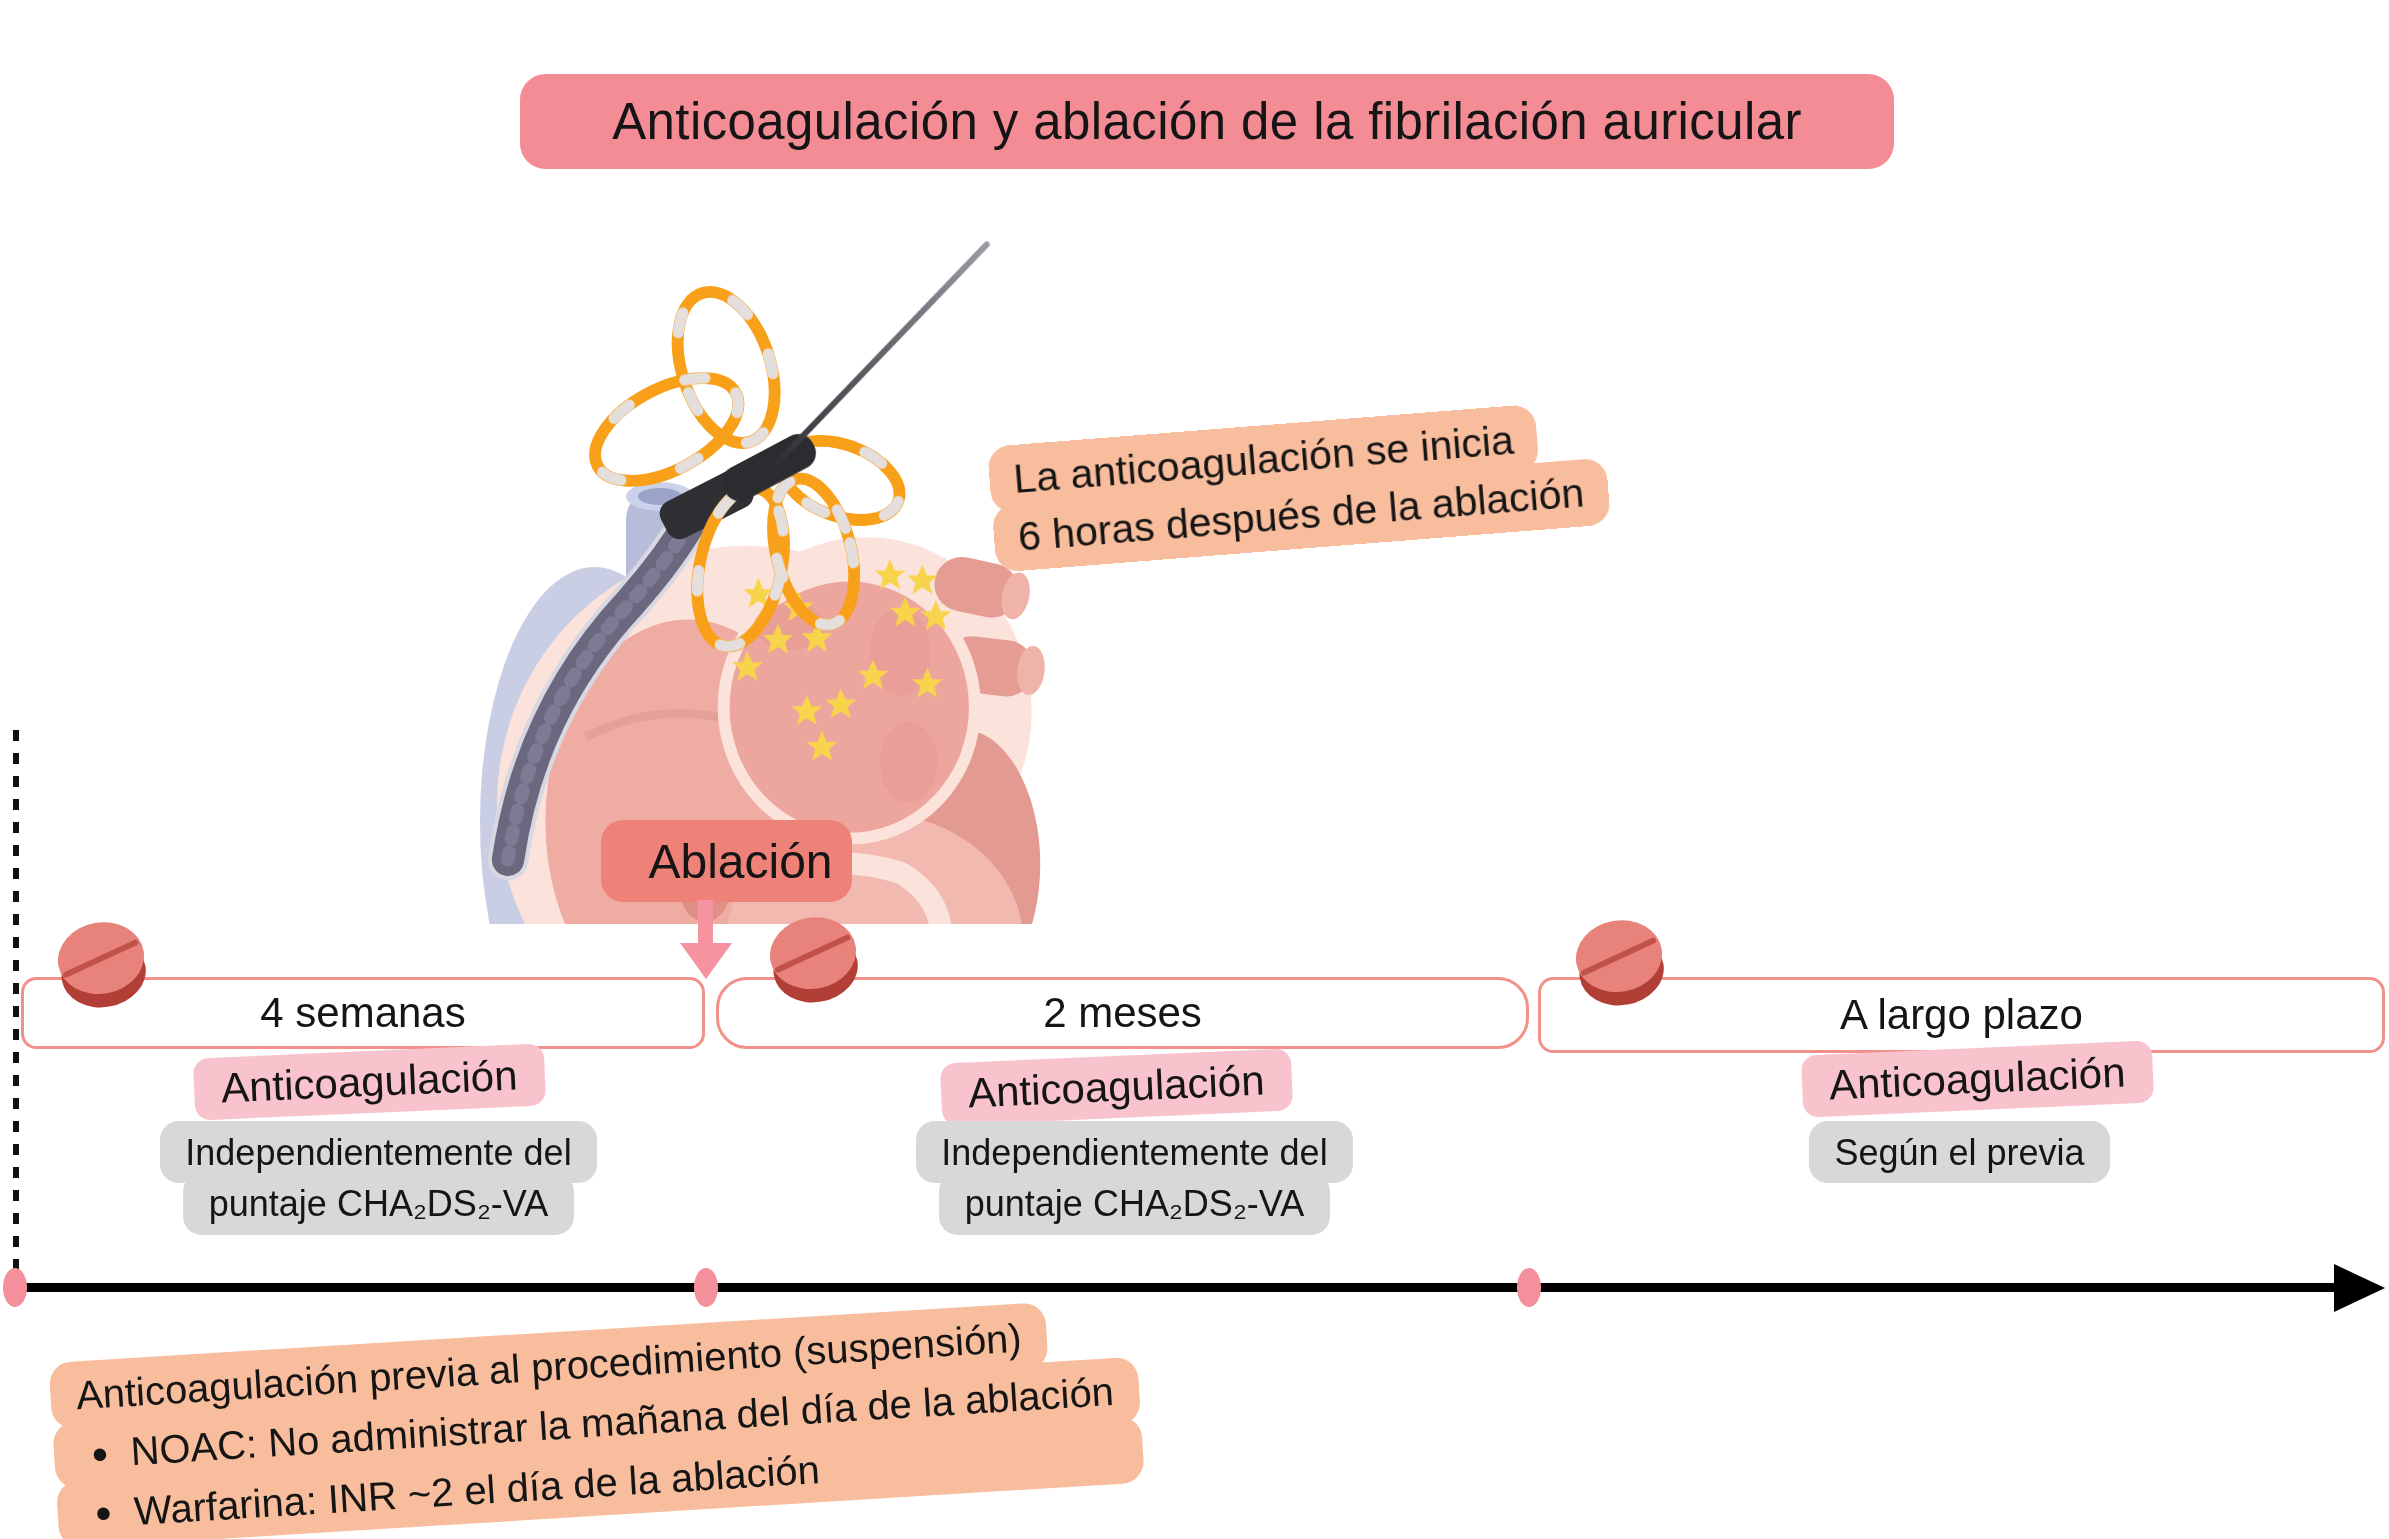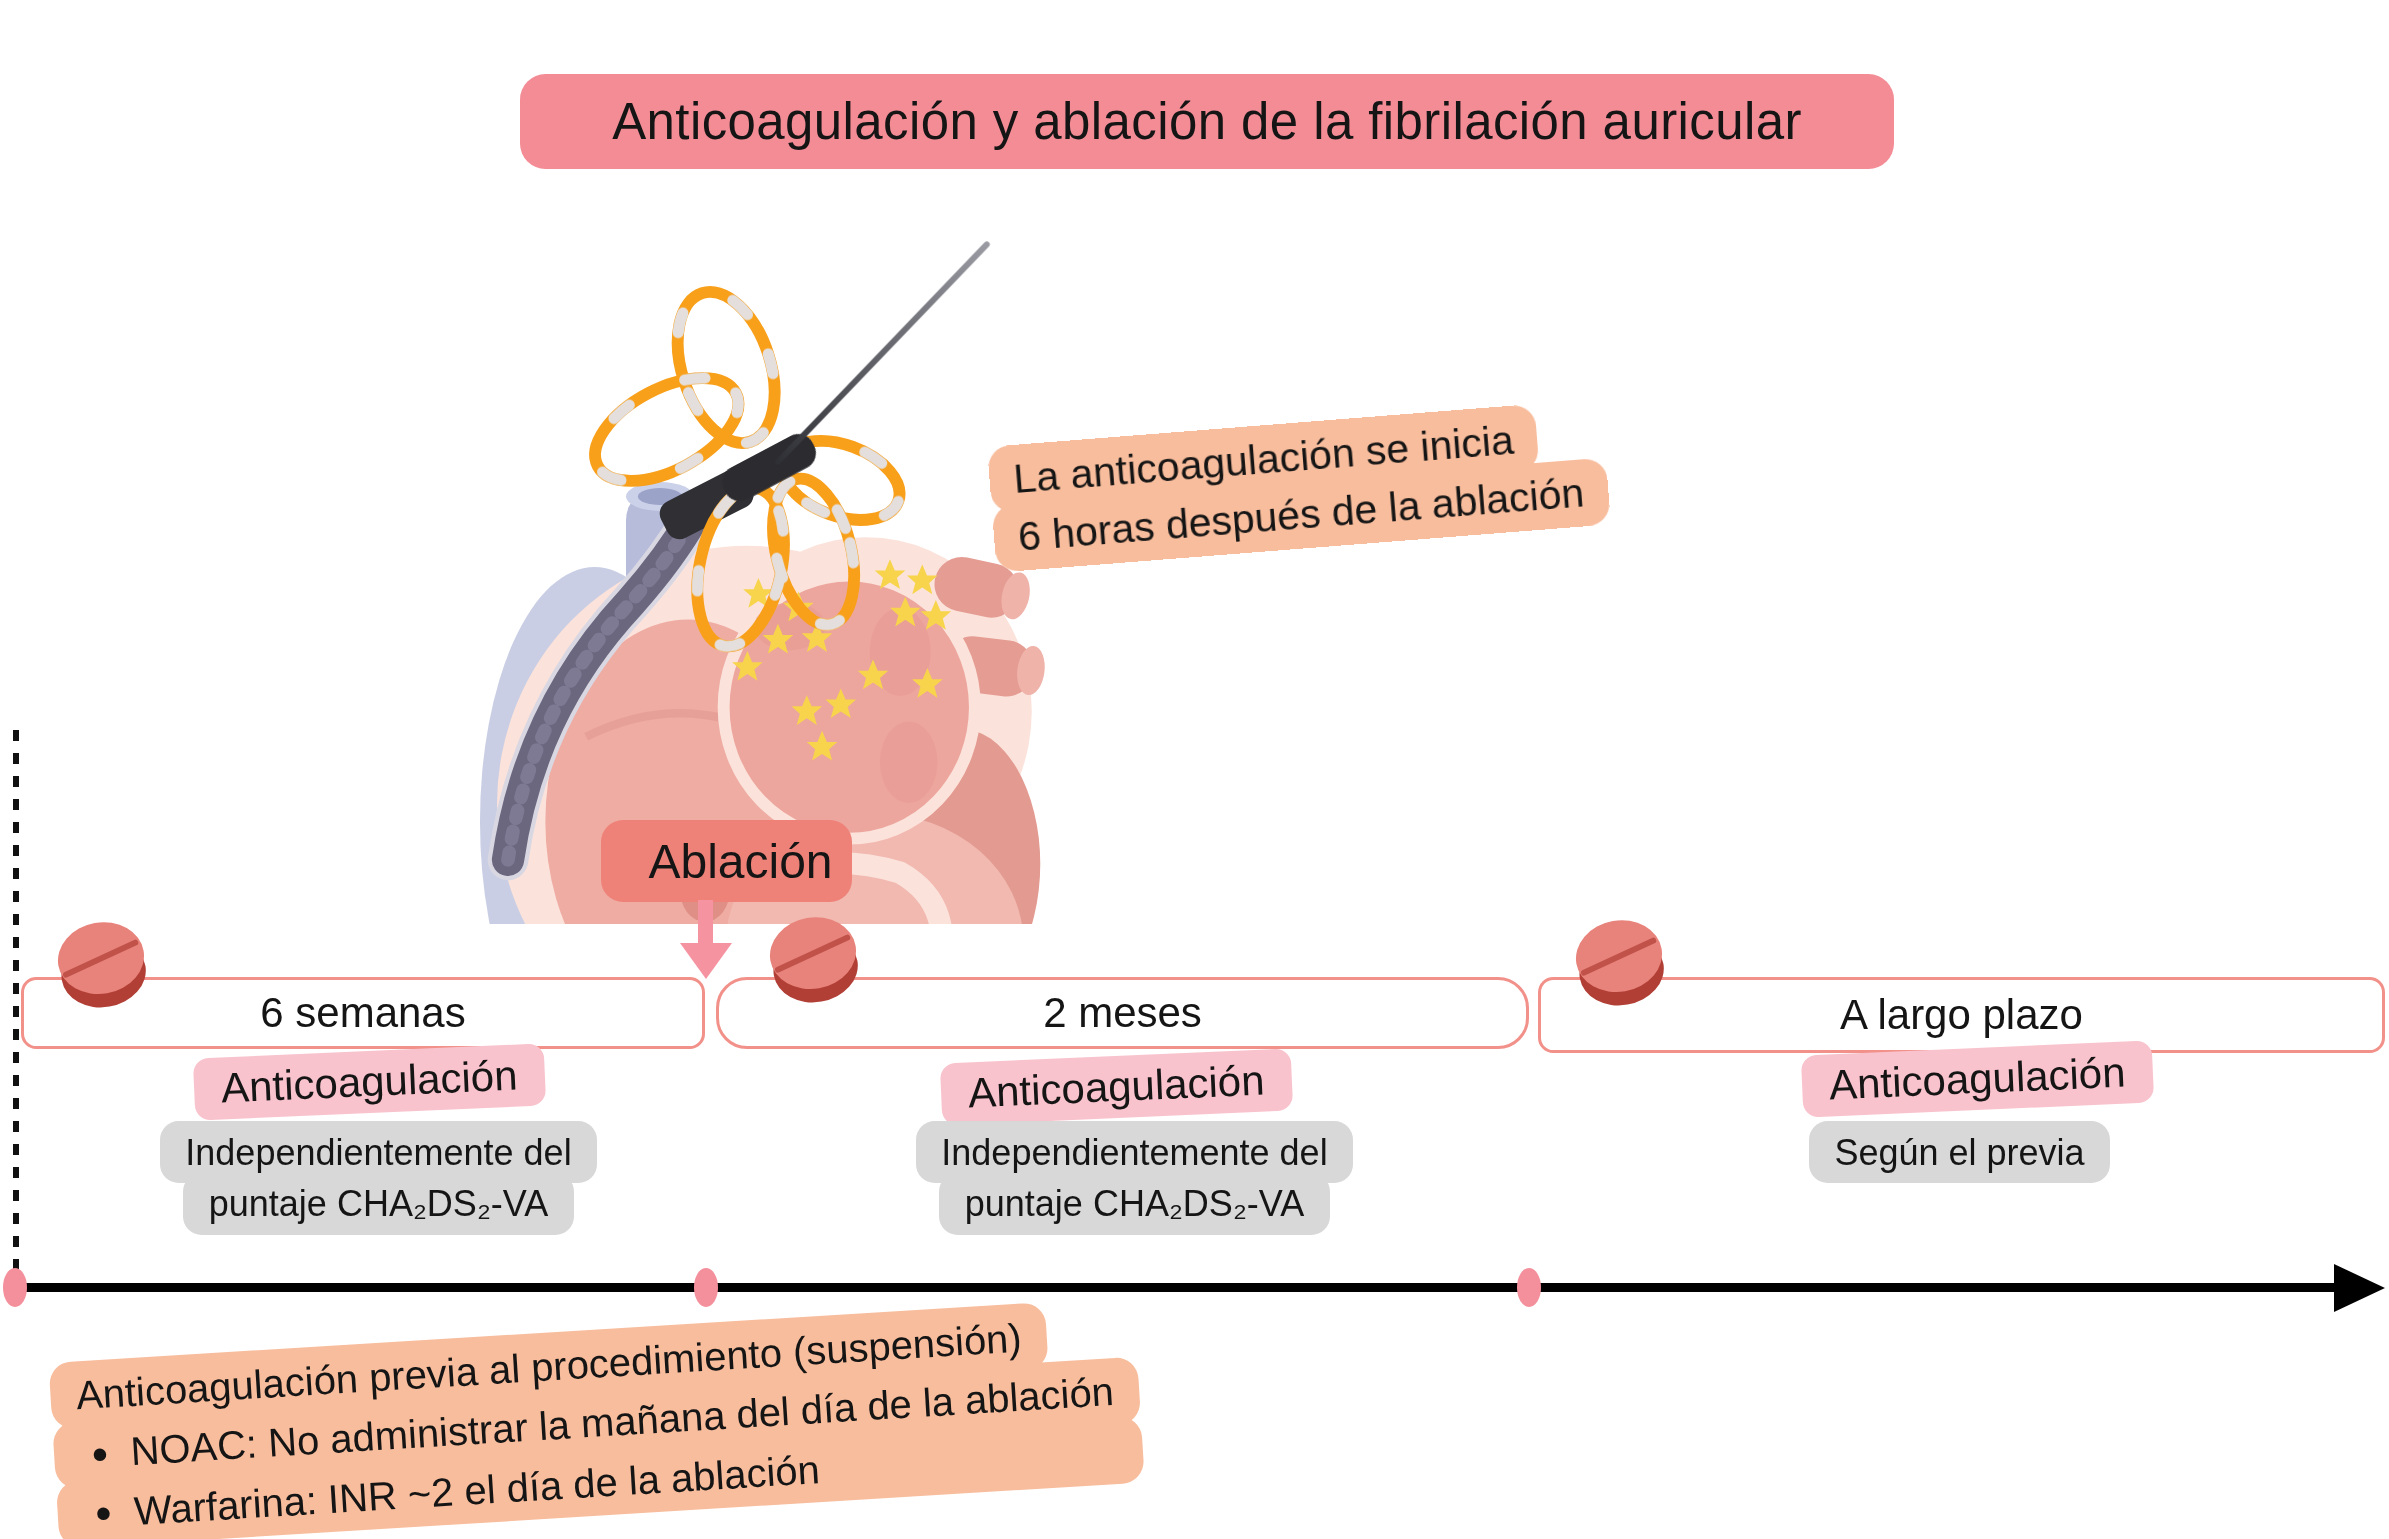--- a/index.html
+++ b/index.html
@@ -171,21 +171,21 @@
     <div class="ln">6 horas después de la ablación</div>
   </div>
 
   <div class="abs ablation-badge">
     <span>Ablación</span>
   </div>
   <div class="abs abl-arrow-shaft"></div>
   <div class="abs abl-arrow-head"></div>
 
   <div class="abs seg-box b1">
-    <span>6 semanas</span>
+    <span>4 semanas</span>
   </div>
   <div class="abs seg-box b2">
     <span>2 meses</span>
   </div>
   <div class="abs seg-box b3">
     <span>A largo plazo</span>
   </div>
 
   <svg class="abs pill-svg pill1" viewBox="0 0 115 112">
     <g transform="rotate(-10 57 56)">

